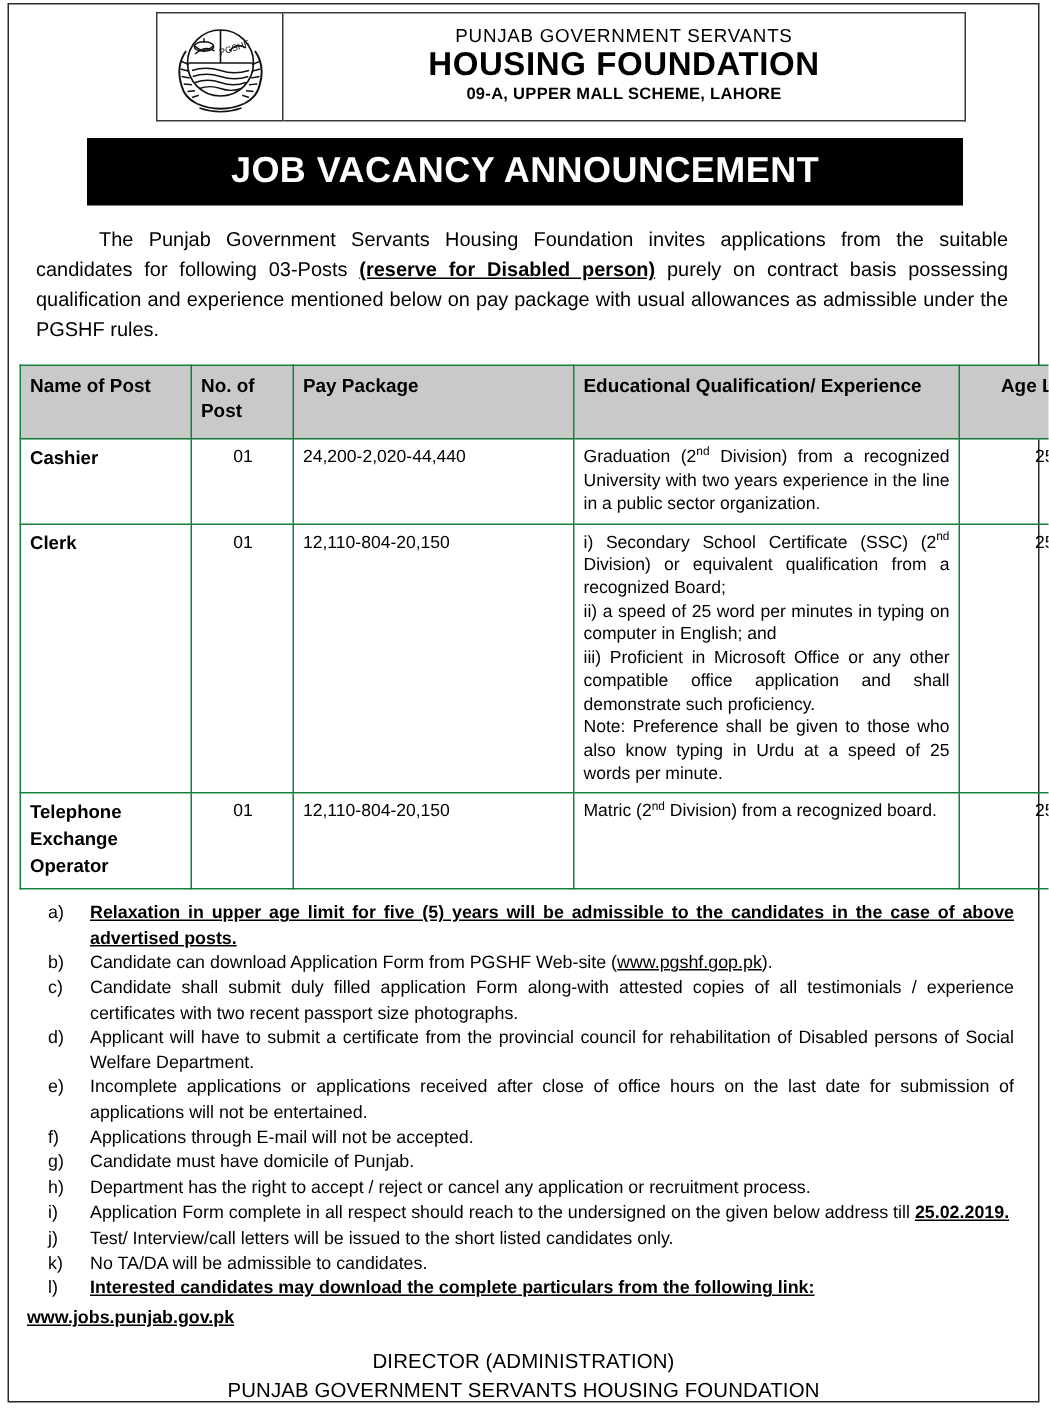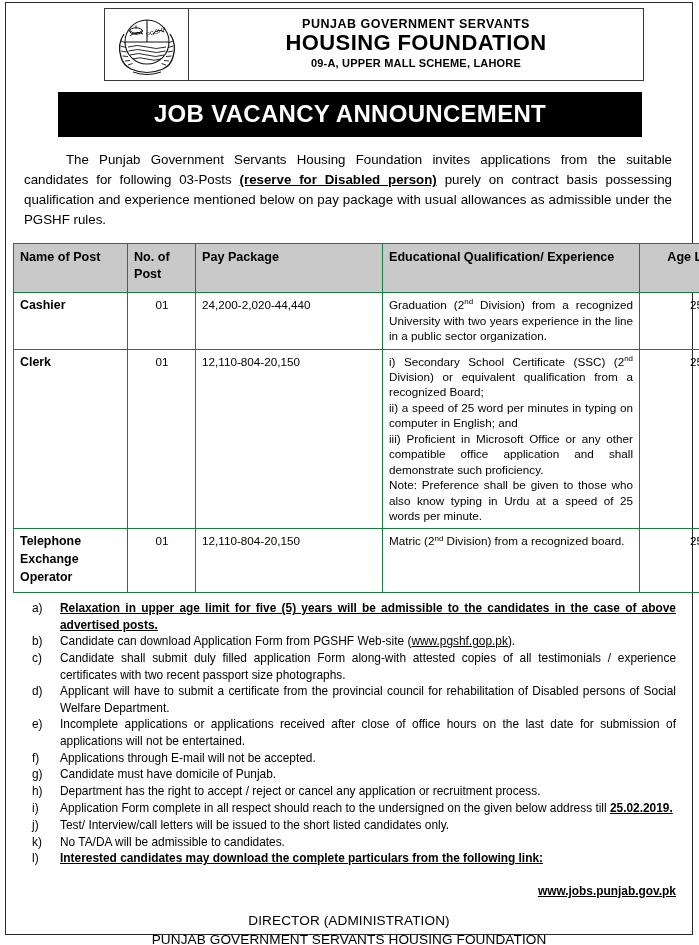--- a/index.html
+++ b/index.html
@@ -50,21 +50,21 @@
     border-left: none;
     box-sizing: border-box;
     display: flex;
     flex-direction: column;
     align-items: center;
     justify-content: center;
     padding-bottom: 2px;
   }
   .org-line1 {
     font-size: 12.5px;
-    font-weight: bold;
+    font-weight: normal;
     letter-spacing: 0.5px;
     line-height: 1.15;
   }
   .org-line2 {
     font-size: 22px;
     font-weight: bold;
     letter-spacing: 0.4px;
     line-height: 1.12;
   }
   .org-line3 {
@@ -159,24 +159,24 @@
     flex: 1 1 auto;
     text-align: justify;
   }
   .cond-text.bold-u {
     font-weight: bold;
     text-decoration: underline;
   }
   .cond-text u { text-decoration: underline; }
   .cond-text b { font-weight: bold; }
   .center-line {
-    text-align: right;
+    text-align: left;
     font-weight: bold;
     text-decoration: underline;
-    margin-top: 16px;
+    margin-top: 3px;
   }
 
   
   .footer {
     margin: 12px 0 0 0;
     text-align: center;
     font-size: 13.6px;
     line-height: 1.42;
     position: relative;
   }

